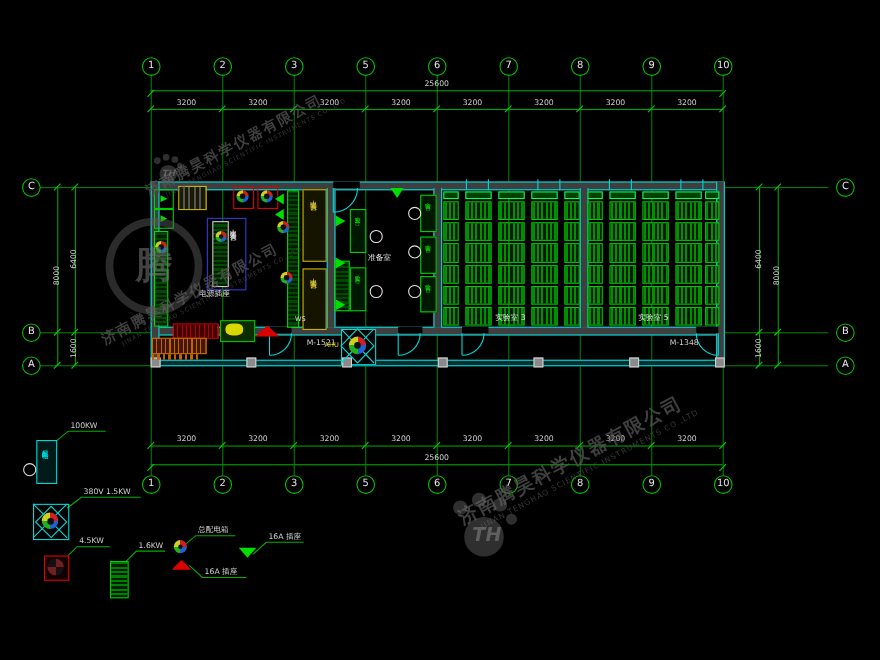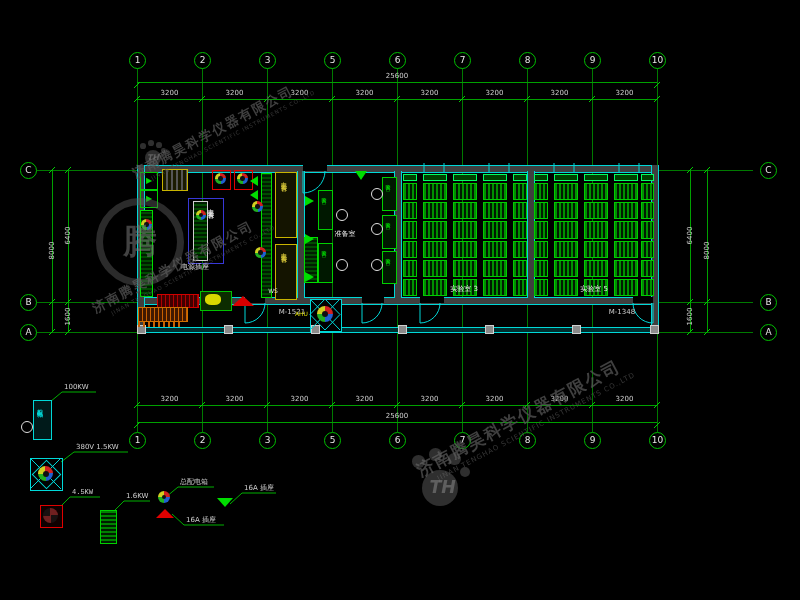--- a/index.html
+++ b/index.html
@@ -339,21 +339,21 @@
     <div style="left: 33px; top: 400px; width: 17px; height: 38px; border: 1px solid rgb(0, 216, 216); background: rgb(0, 26, 26); z-index: 3; position: absolute;"></div>
     <div class="vt" style="left: 37px; top: 404px; height: 30px; font-size: 6px; color: rgb(0, 224, 224);">总配电箱</div>
     <div style="left: 21px; top: 421px; width: 10px; height: 10px; border: 1px solid rgb(221, 221, 221); border-radius: 50%; z-index: 3; position: absolute;"></div>
     <div class="dimt" style="left: 64px; top: 384px; width: 40px; text-align: left;">100KW</div>
     <div style="left: 30px; top: 458px; width: 31px; height: 31px; border: 1px solid rgb(0, 216, 216); z-index: 3; position: absolute;"></div>
     <div style="left: 36px; top: 464px; width: 19px; height: 19px; border: 1px solid rgb(0, 216, 216); transform: rotate(45deg); z-index: 3; position: absolute;"></div>
     <div class="fan" style="left: 38px; top: 466px; width: 15px; height: 15px;"></div>
     <div class="dimt" style="left: 76px; top: 444px; width: 60px; text-align: left;">380V 1.5KW</div>
     <div style="left: 40px; top: 505px; width: 21px; height: 21px; border: 1px solid rgb(224, 0, 0); background: rgb(16, 0, 0); z-index: 3; position: absolute;"></div>
     <div style="left: 43px; top: 508px; width: 15px; height: 15px; border-radius: 50%; background: conic-gradient(rgb(112, 32, 32) 0deg, rgb(112, 32, 32) 90deg, rgb(24, 16, 16) 0deg, rgb(24, 16, 16) 180deg, rgb(112, 32, 32) 0deg, rgb(112, 32, 32) 270deg, rgb(24, 16, 16) 0deg, rgb(24, 16, 16) 360deg); z-index: 3; position: absolute;"></div>
-    <div class="dimt" style="left: 72px; top: 489px; width: 40px; text-align: left; font-family: Liberation Mono, monospace;">4.5KW</div>
+    <div class="dimt" style="left: 72px; top: 489px; width: 40px; text-align: left;">4.5KW</div>
     <div style="left: 100px; top: 510px; width: 15px; height: 32px; border: 1px solid rgb(0, 208, 0); background: repeating-linear-gradient(0deg, rgb(0, 28, 0) 0px, rgb(0, 28, 0) 2px, rgb(0, 128, 0) 2px, rgb(0, 128, 0) 4px); z-index: 3; position: absolute;"></div>
     <div class="dimt" style="left: 126px; top: 493px; width: 40px; text-align: left;">1.6KW</div>
     <div class="fan" style="left: 158px; top: 491px; width: 12px; height: 12px;"></div>
     <div class="dimt" style="left: 180px; top: 479px; width: 40px; text-align: left;">总配电箱</div>
     <div class="tri" style="left: 156px; top: 509px; border-left: 9px solid transparent; border-right: 9px solid transparent; border-bottom: 9px solid rgb(224, 0, 0);"></div>
     <div class="dimt" style="left: 186px; top: 517px; width: 44px; text-align: left;">16A 插座</div>
     <div class="tri" style="left: 217px; top: 498px; border-left: 8px solid transparent; border-right: 8px solid transparent; border-top: 9px solid rgb(0, 221, 0);"></div>
     <div class="dimt" style="left: 244px; top: 485px; width: 44px; text-align: left;">16A 插座</div>
     <div class="wm" style="left: 135px; top: 165px;">
       <div class="cn" style="font-size: 13px;">济南腾昊科学仪器有限公司</div>

